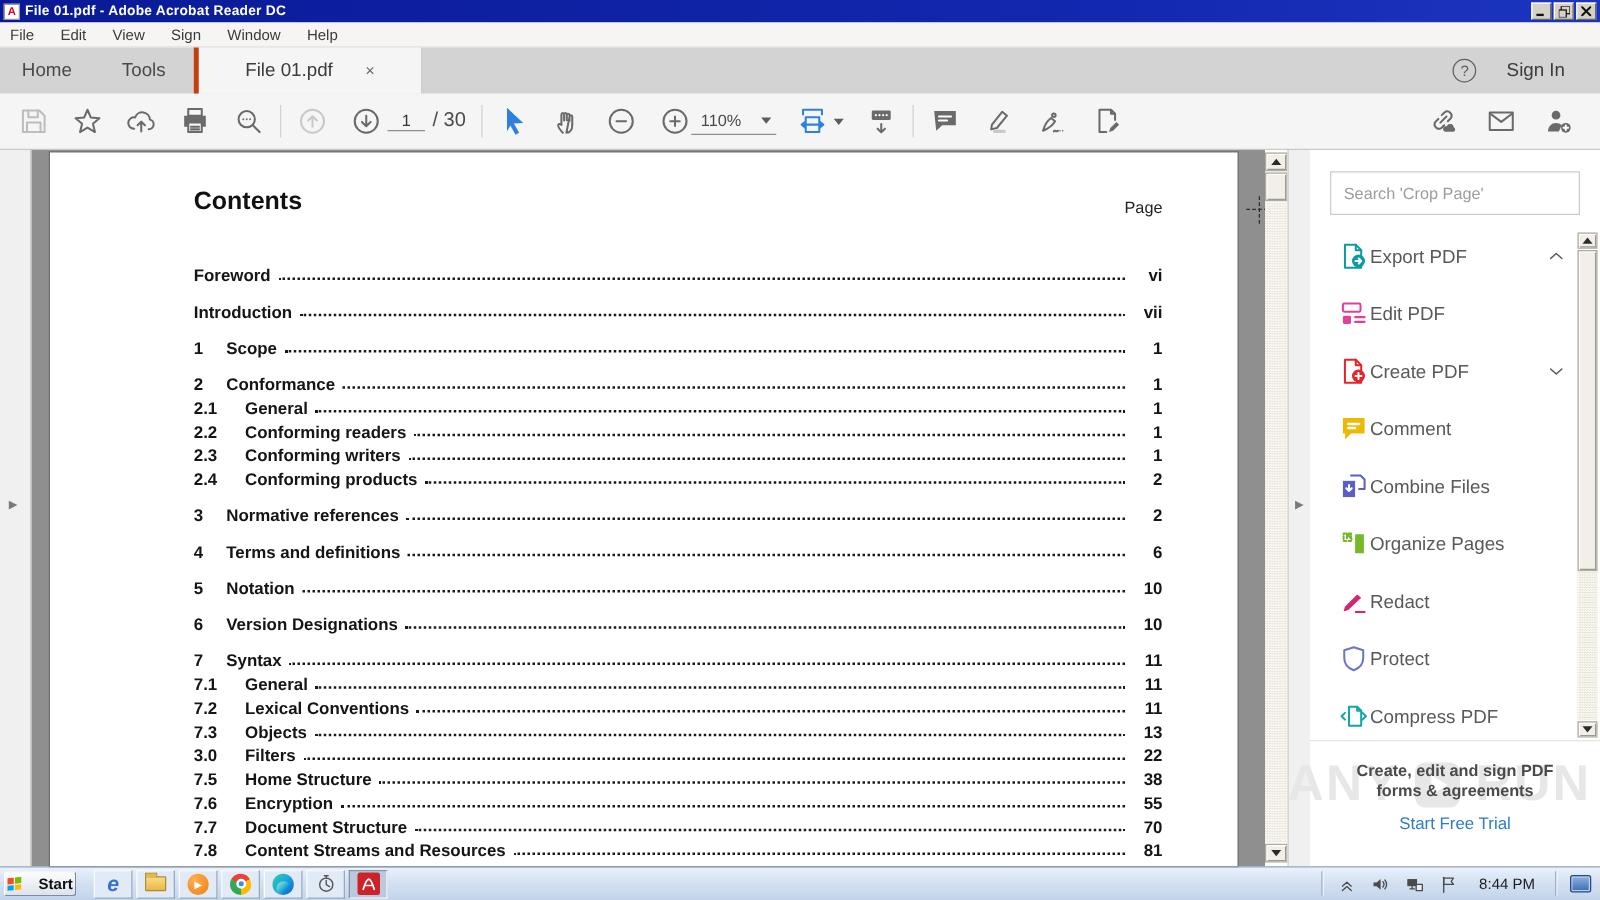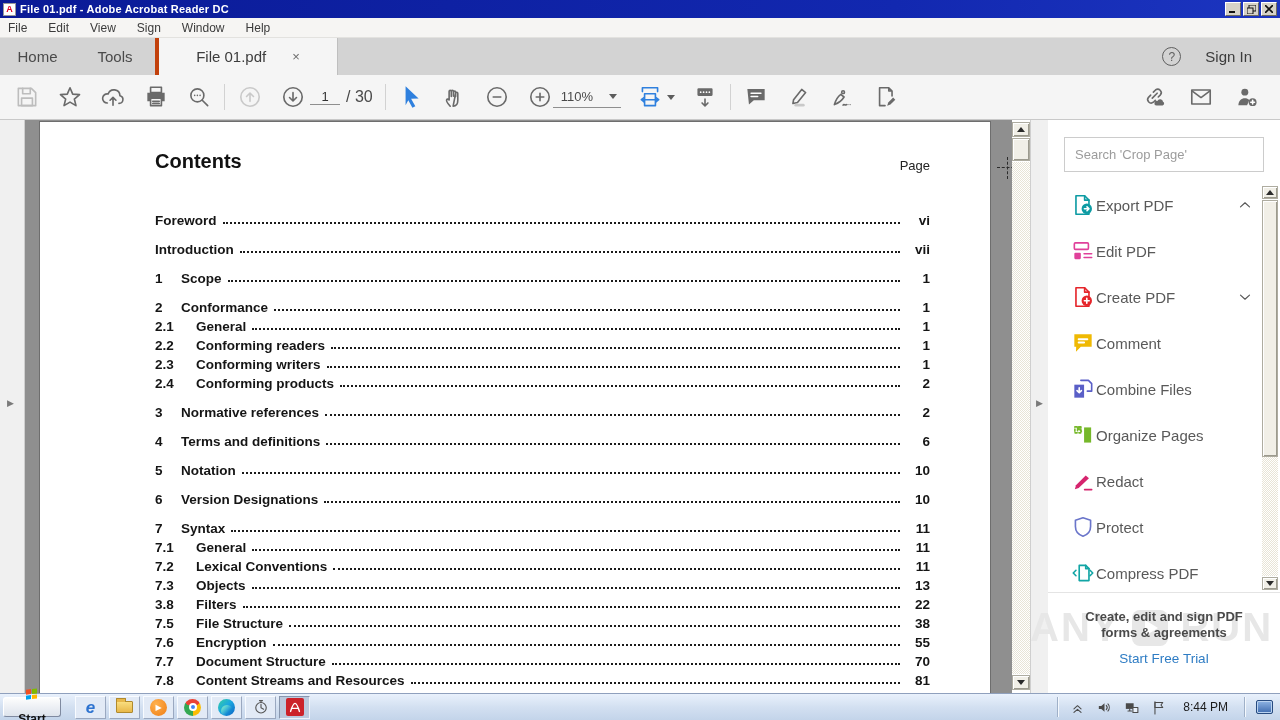--- a/index.html
+++ b/index.html
@@ -113,21 +113,21 @@
     color:#e7e7e7; font-size:40px; font-weight:bold; letter-spacing:2px; pointer-events:none; }
   .wm-play { width:36px; height:36px; background:#e7e7e7; border-radius:8px; position:relative; }
   .wm-play::after { content:""; position:absolute; left:13px; top:10px; width:0; height:0;
     border-top:8px solid transparent; border-bottom:8px solid transparent; border-left:13px solid #fff; }
 
   
   .taskbar { position:absolute; left:0; top:693px; width:1280px; height:27px;
     background:linear-gradient(#e9f1fc 0%, #d3e0f1 50%, #c3d4ea 100%); border-top:1px solid #8fa0bd;
     display:flex; align-items:center; padding:0 3px; }
   .startbtn { width:58px; height:20px; background:linear-gradient(#fdfdfd,#dde3ec); border:1px solid;
-    border-color:#fff #7f8aa0 #7f8aa0 #fff; border-radius:3px; display:flex; align-items:center; justify-content:center; gap:13px;flex-direction:column; }
+    border-color:#fff #7f8aa0 #7f8aa0 #fff; border-radius:3px; display:flex; align-items:center; justify-content:center; gap:13px; }
   .startflag { width:12px; height:11px; display:grid; grid-template-columns:5px 5px; grid-template-rows:4.5px 4.5px;
     gap:1px; transform:skewY(-6deg); }
   .startflag i { display:block; }
   .startflag i:nth-child(1){background:#f25022;} .startflag i:nth-child(2){background:#7fba00;}
   .startflag i:nth-child(3){background:#00a4ef;} .startflag i:nth-child(4){background:#ffb900;}
   .startbtn .slbl { font-size:12px; font-weight:bold; color:#111; }
   .qlaunch { display:flex; gap:3px; margin-left:14px; }
   .qbtn { width:31px; height:23px; background:#e2eaf6; border:1px solid; border-color:#f8fbff #9aa8c0 #9aa8c0 #f8fbff;
     display:flex; align-items:center; justify-content:center; }
   .qbtn.active { background:#bcc9dd; border-color:#8796ae #eef3fa #eef3fa #8796ae; }
@@ -466,28 +466,28 @@
                 <span class="toc-leader"></span>
                 <span class="toc-page">11</span>
               </div>
               <div class="toc-row">
                 <span class="toc-num lv2">7.3</span>
                 <span>Objects</span>
                 <span class="toc-leader"></span>
                 <span class="toc-page">13</span>
               </div>
               <div class="toc-row">
-                <span class="toc-num lv2">3.8</span>
+                <span class="toc-num lv2">3.0</span>
                 <span>Filters</span>
                 <span class="toc-leader"></span>
                 <span class="toc-page">22</span>
               </div>
               <div class="toc-row">
                 <span class="toc-num lv2">7.5</span>
-                <span>File Structure</span>
+                <span>Home Structure</span>
                 <span class="toc-leader"></span>
                 <span class="toc-page">38</span>
               </div>
               <div class="toc-row">
                 <span class="toc-num lv2">7.6</span>
                 <span>Encryption</span>
                 <span class="toc-leader"></span>
                 <span class="toc-page">55</span>
               </div>
               <div class="toc-row">

